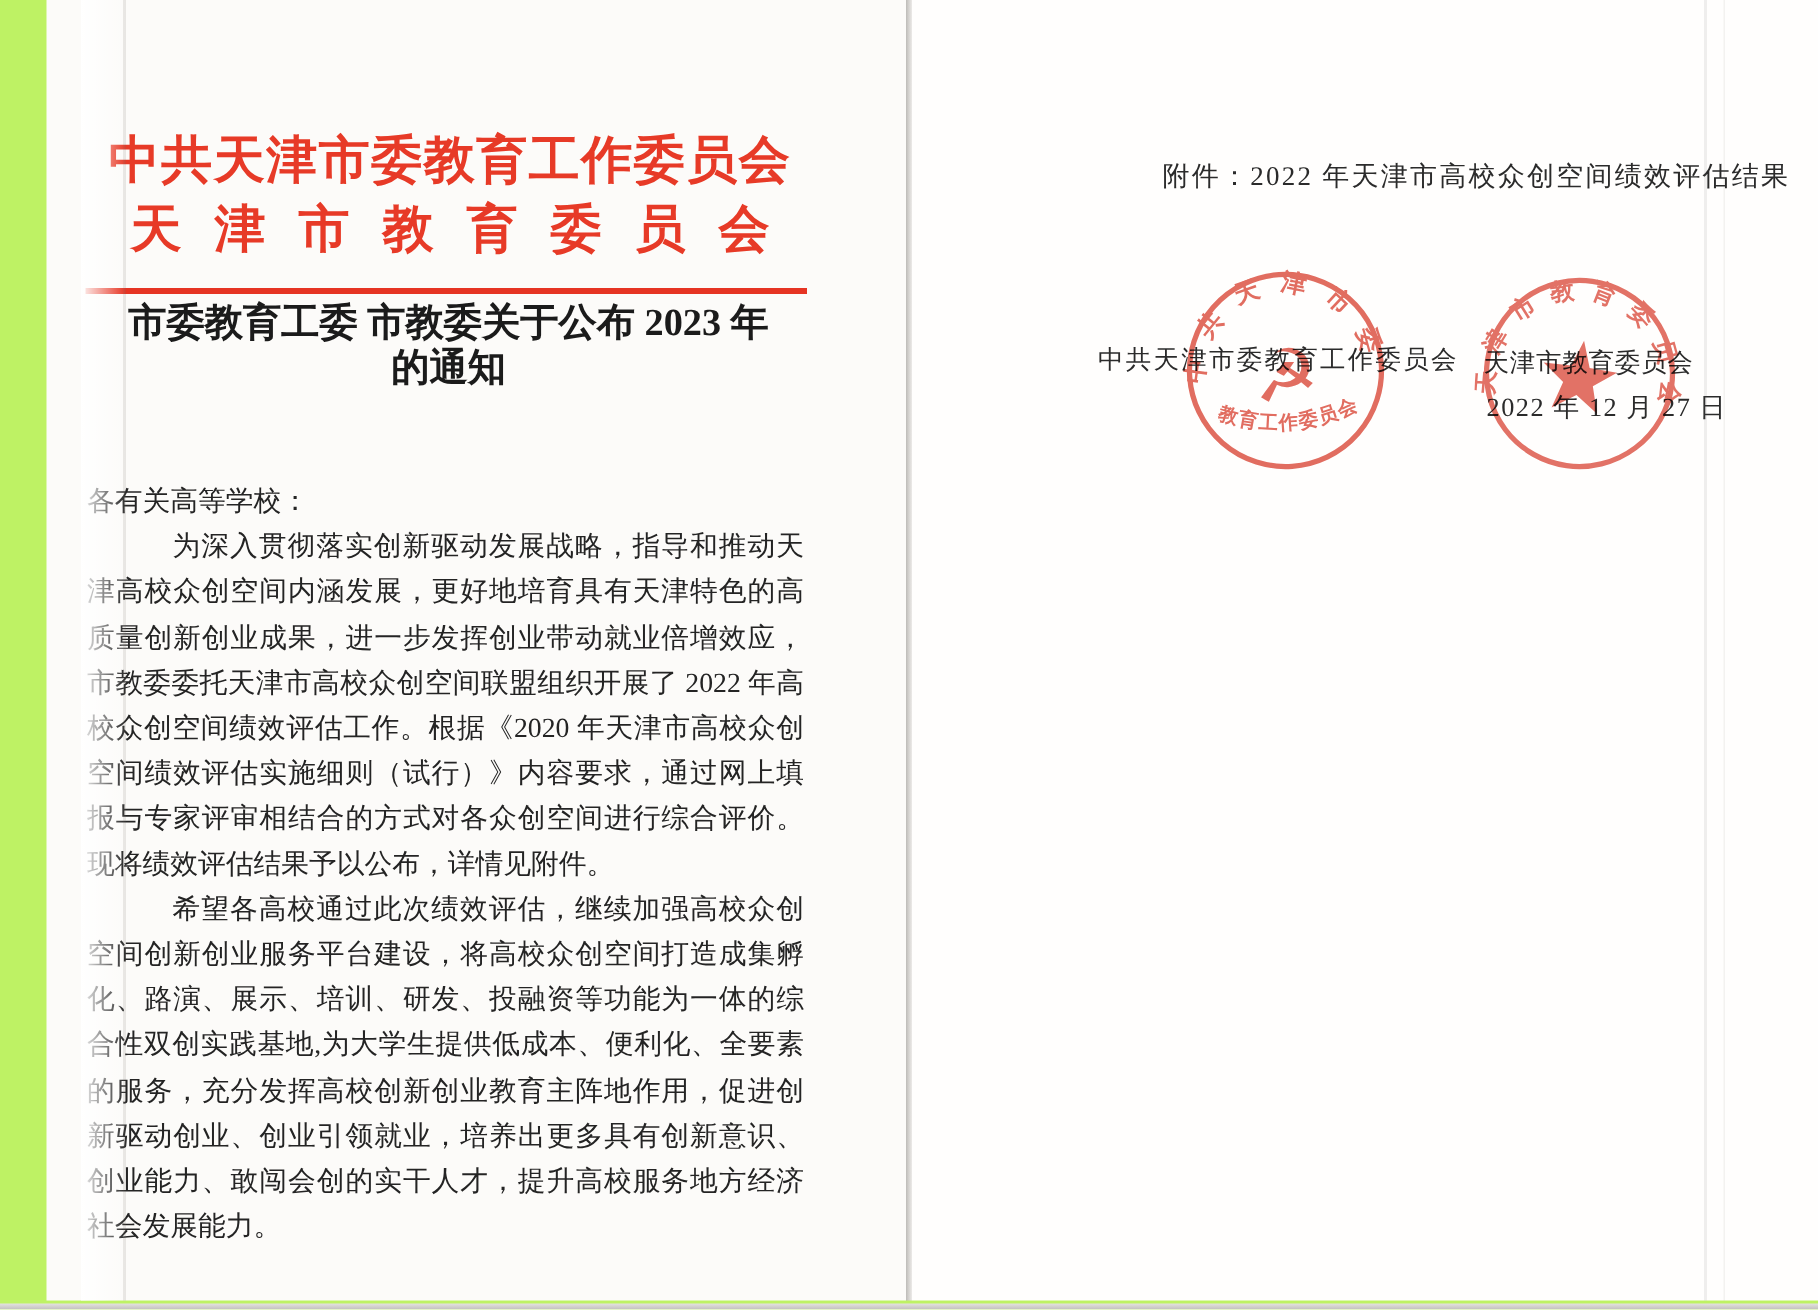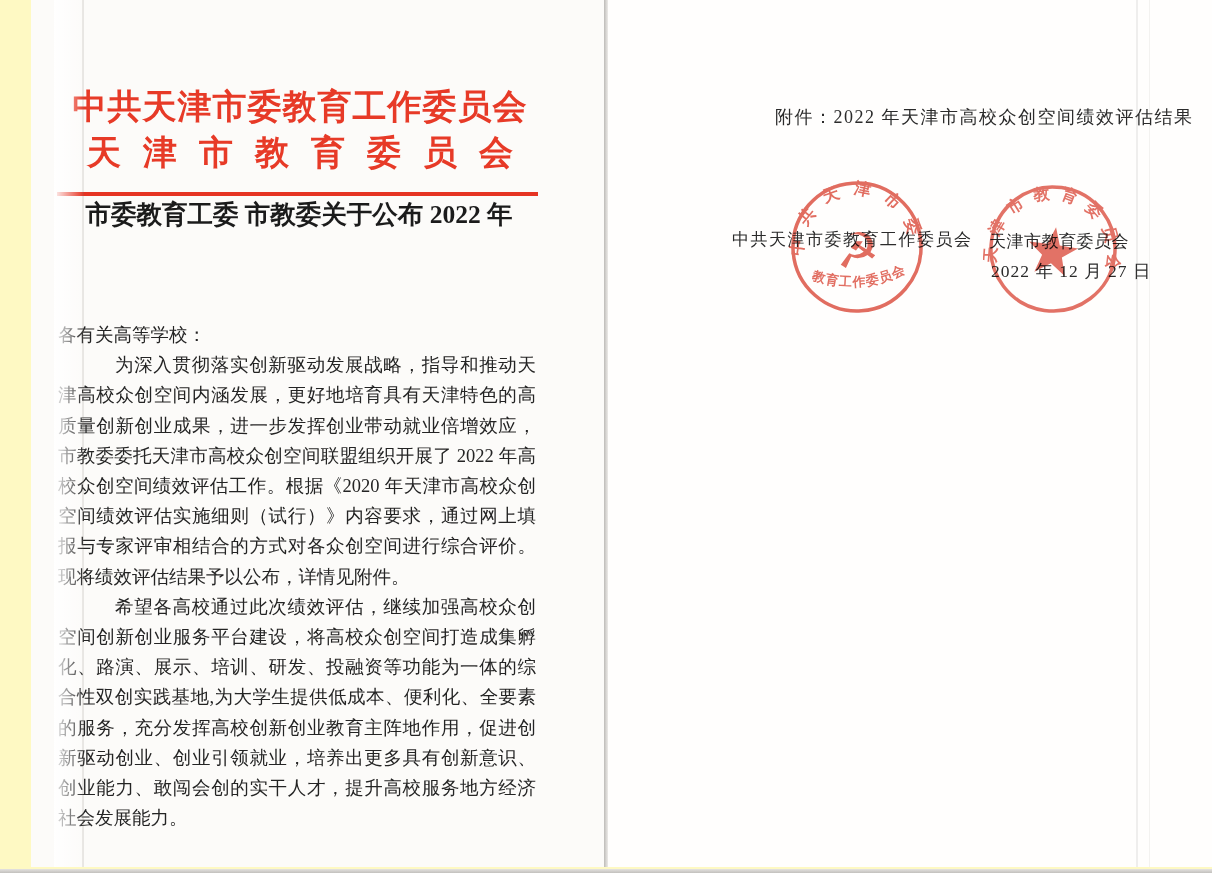--- a/index.html
+++ b/index.html
@@ -1,20 +1,20 @@
 <!DOCTYPE html>
 <html><head>
 <meta charset="utf-8">
 <style>
   * { margin:0; padding:0; box-sizing:border-box; }
   html,body { background:#ffffff; }
   body { font-family:"Liberation Serif","DejaVu Serif",serif; }
   .canvas {
     position:relative; width:1212px; height:873px; overflow:hidden;
-    background:#fef9c3;
+    background:#bef264;
   }
   .page-bg { position:absolute; top:0; height:867px; }
   .page-bg.left  { left:31px;  width:573px; background:#fcfbf9; }
   .page-bg.right { left:608px; width:604px; background:#fffefd; }
   .page-divider { position:absolute; left:604px; top:0; width:4px; height:867px;
     background:linear-gradient(to right,#bdbbb8,#d8d6d3 55%,#eceae8); }
   .bottom-edge { position:absolute; left:0; top:869px; width:1212px; height:4px;
     background:linear-gradient(to bottom,#e4e2e0,#c2c0bd); }
 
   
@@ -81,21 +81,22 @@
   <div class="page-bg left"></div>
   <div class="page-bg right"></div>
   <div class="page-divider"></div>
 
   <div class="letterhead-line1" style="color:#e73a27;">中共天津市委教育工作委员会</div>
   <div class="letterhead-line2" style="color:#e73a27;">天津市教育委员会</div>
 
   <div class="red-rule" style="background:#e63423;"></div>
 
   <div class="doc-title">
-    <div>市委教育工委 市教委关于公布 2022 年</div>
+    <div>市委教育工委 市教委关于公布 2023 年</div>
+    <div>的通知</div>
   </div>
 
   <div class="letter-body">
     <p class="salutation">各有关高等学校：</p>
     <p class="para">为深入贯彻落实创新驱动发展战略，指导和推动天津高校众创空间内涵发展，更好地培育具有天津特色的高质量创新创业成果，进一步发挥创业带动就业倍增效应，市教委委托天津市高校众创空间联盟组织开展了 2022 年高校众创空间绩效评估工作。根据《2020 年天津市高校众创空间绩效评估实施细则（试行）》内容要求，通过网上填报与专家评审相结合的方式对各众创空间进行综合评价。现将绩效评估结果予以公布，详情见附件。</p>
     <p class="para">希望各高校通过此次绩效评估，继续加强高校众创空间创新创业服务平台建设，将高校众创空间打造成集孵化、路演、展示、培训、研发、投融资等功能为一体的综合性双创实践基地,为大学生提供低成本、便利化、全要素的服务，充分发挥高校创新创业教育主阵地作用，促进创新驱动创业、创业引领就业，培养出更多具有创新意识、创业能力、敢闯会创的实干人才，提升高校服务地方经济社会发展能力。</p>
   </div>
 
   <div class="fold-line-left"></div>
   <div class="fold-fade"></div>

